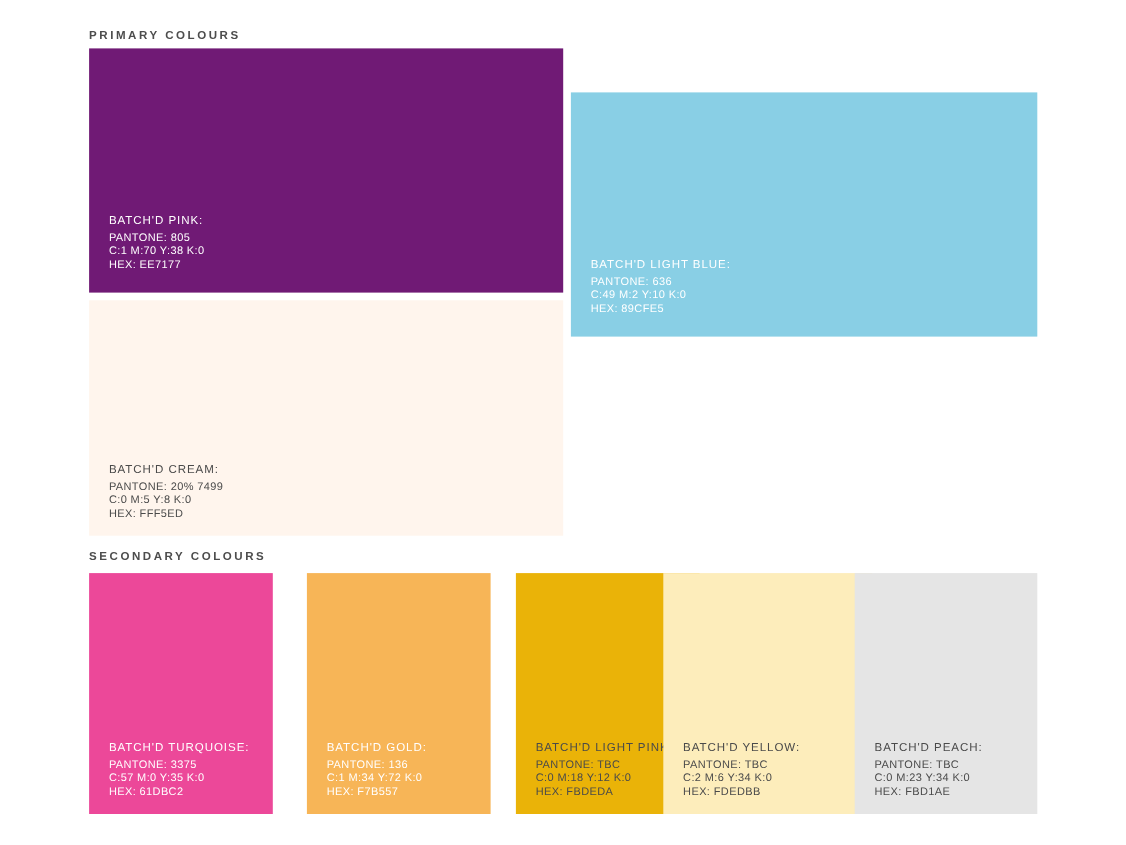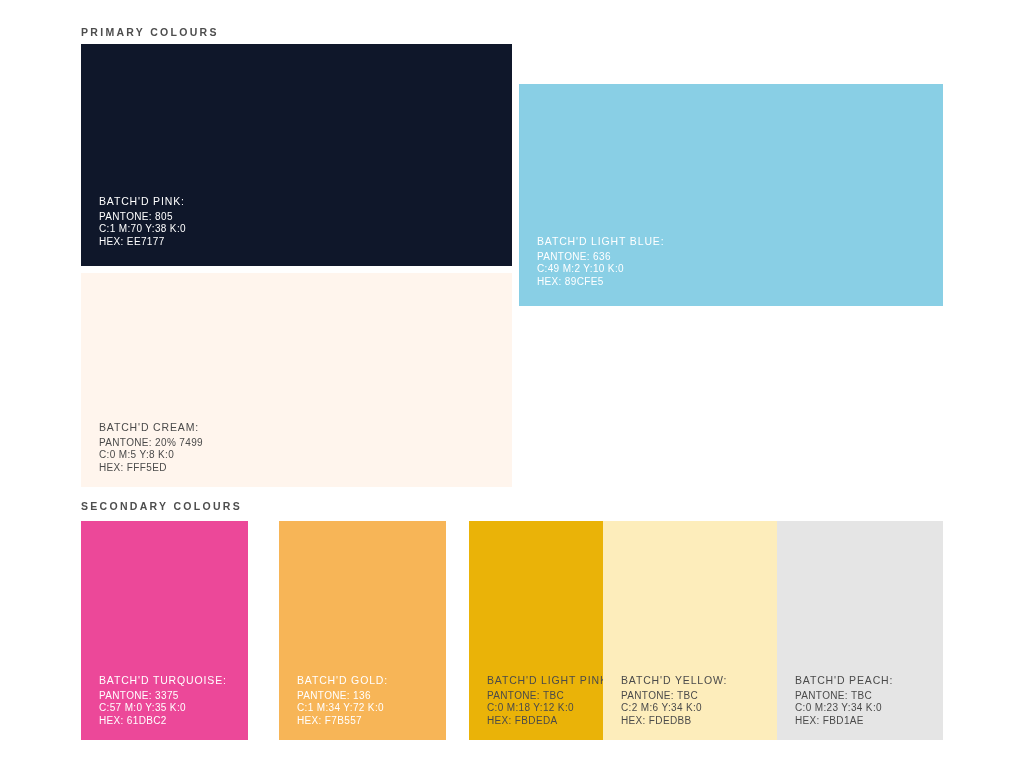--- a/index.html
+++ b/index.html
@@ -78,21 +78,21 @@
   #swatch-yellow     { left: 603px; width: 190px; }
   #swatch-peach      { left: 777px; width: 166px; }
 </style>
 </head>
 <body>
 
 <div class="page">
 
   <div class="section-heading" id="heading-primary">PRIMARY COLOURS</div>
 
-  <div class="swatch light-text" id="swatch-pink" style="background-color: #0f172a; padding-left: 44px;">
+  <div class="swatch light-text" id="swatch-pink" style="background-color: #701a75; padding-left: 44px;">
     <div class="label-block">
       <div class="name">BATCH'D PINK:</div>
       <div class="meta">PANTONE: 805</div>
       <div class="meta">C:1 M:70 Y:38 K:0</div>
       <div class="meta">HEX: EE7177</div>
     </div>
   </div>
 
   <div class="swatch light-text" id="swatch-light-blue" style="background-color: rgb(137, 207, 229);">
     <div class="label-block">

